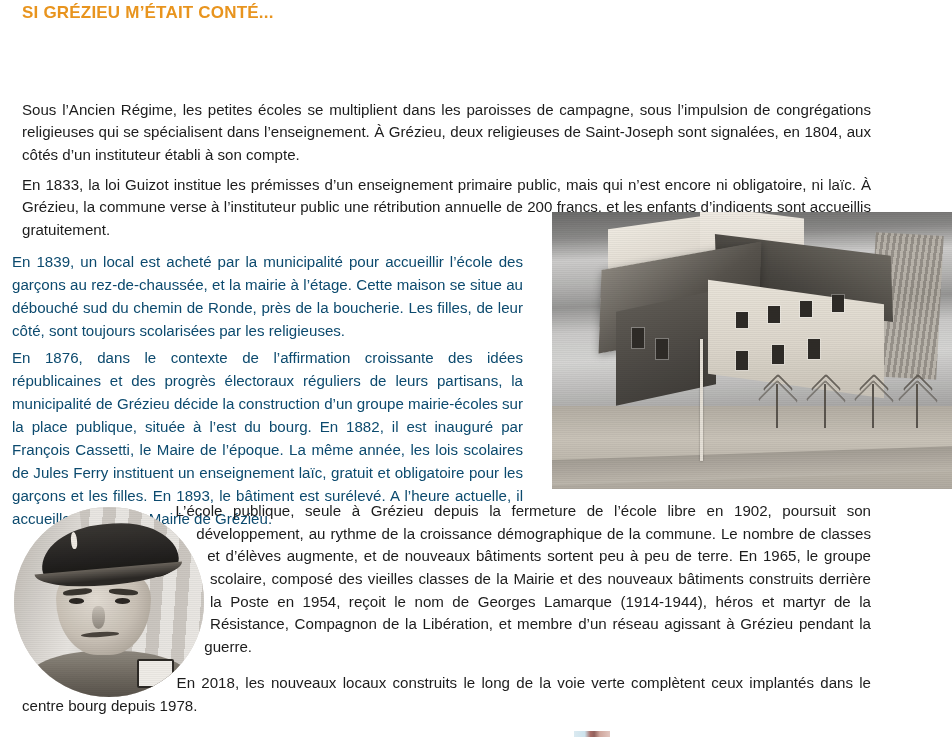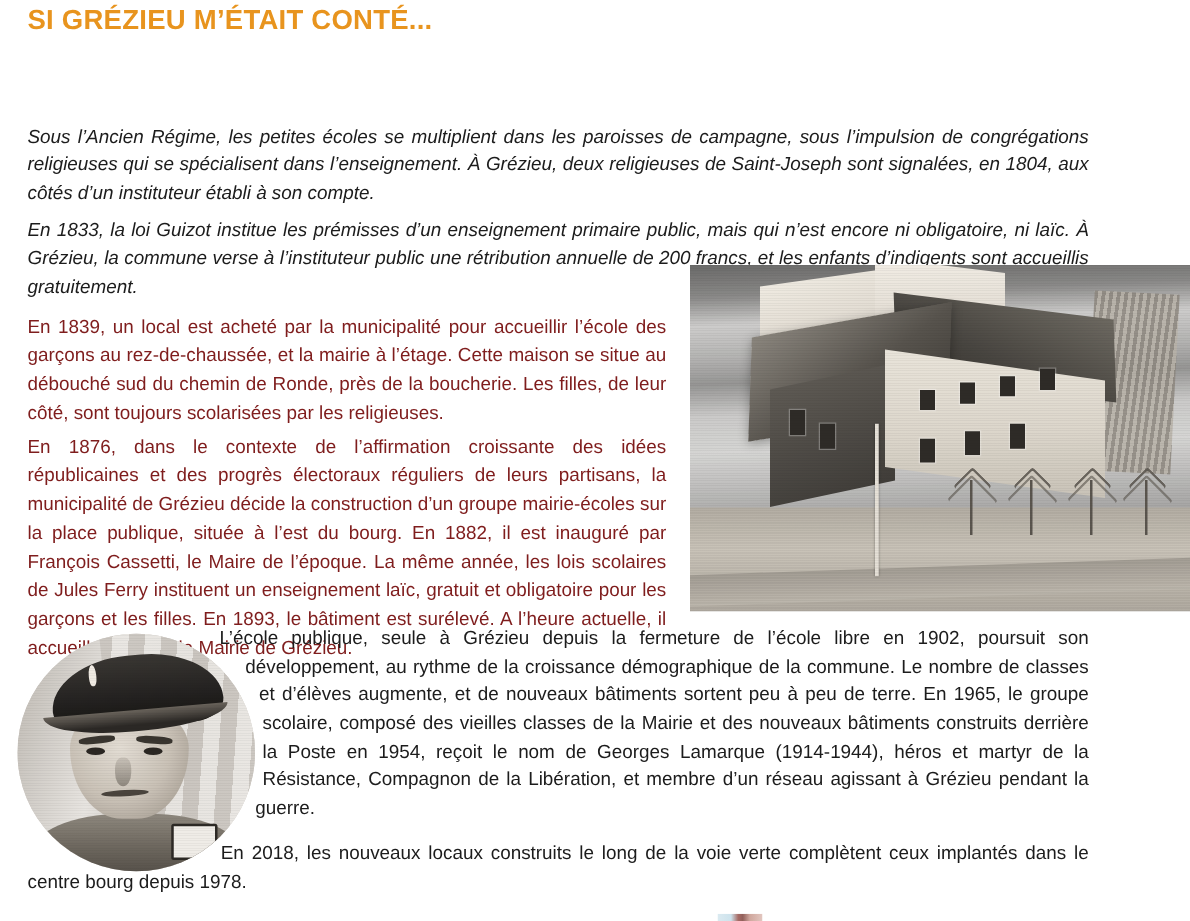--- a/index.html
+++ b/index.html
@@ -18,21 +18,21 @@
   }
 
   
   .header {
     position: absolute;
     left: 22px;
     top: 4px;
     width: 900px;
   }
   .kicker {
-    font-size: 22px;
+    font-size: 17px;
     font-weight: bold;
     letter-spacing: 0.2px;
     color: #E8941E;
     line-height: 1.08;
     white-space: nowrap;
   }
   .headline {
     font-size: 24px;
     font-weight: bold;
     color: #111111;
@@ -44,31 +44,30 @@
   
   .col-full {
     position: absolute;
     left: 22px;
     width: 849px;
     font-size: 15.1px;
     line-height: 1.48;
     text-align: justify;
     text-justify: inter-word;
     color: #1c1c1c;
-    font-style: italic;
   }
   .col-left {
     position: absolute;
-    left: 22px;
+    left: 12px;
     width: 511px;
     font-size: 15.1px;
     line-height: 1.52;
     text-align: justify;
     text-justify: inter-word;
-    color: #7f1d1d;
+    color: #0c4a6e;
   }
   #para-1 { top: 84px; }
   #para-2 { top: 159px; }
   #para-3 { top: 236px; }
   #para-4 { top: 332px; }
 
   
   .photo-aerial {
     position: absolute;
     left: 552px;

